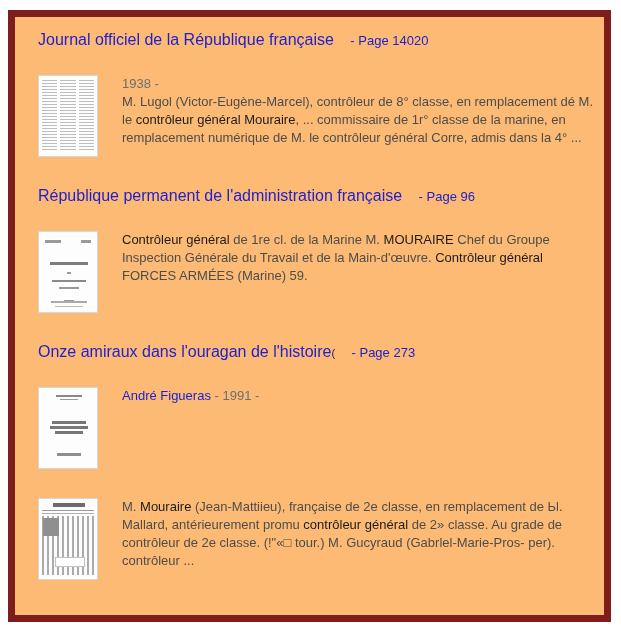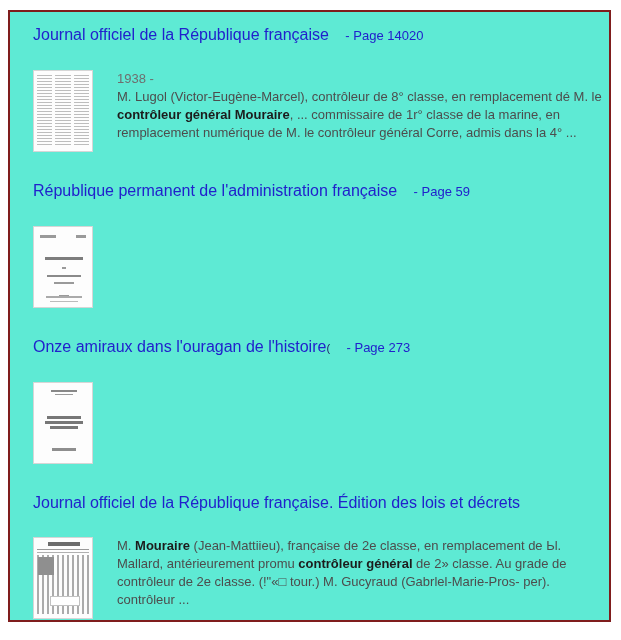--- a/index.html
+++ b/index.html
@@ -1,37 +1,37 @@
 <!DOCTYPE html>
 <html><head>
 <meta charset="utf-8">
 <style>
   * { margin:0; padding:0; box-sizing:border-box; }
   html,body { width:621px; height:640px; background:#ffffff; font-family:"Liberation Sans","DejaVu Sans",sans-serif; }
   .frame {
     position:absolute; left:8px; top:10px; width:603px; height:612px;
-    border:2px solid #7f1d1d; background:#5eead4;
+    border:7px solid #7f1d1d; background:#fdba74;
     padding:13px 6px 6px 23px; overflow:hidden;
   }
   .result { margin-bottom:29px; }
   .title-row { font-size:16px; line-height:20px; margin-bottom:24px; white-space:nowrap; }
   .title-link { color:#2121cc; text-decoration:none; cursor:pointer; }
   .title-suffix { color:#222266; font-size:11px; }
   .page-label { color:#2121cc; font-size:13px; margin-left:12px; }
   .body-row { display:flex; }
   .thumb {
     width:60px; height:82px; flex:none; background:#fdfdfd;
     border:1px solid #d6d6d6; position:relative; overflow:hidden;
     margin-right:24px; cursor:pointer;
   }
   .text-col { width:490px; font-size:13px; line-height:18px; color:#4d4d4d; }
   .byline { margin-bottom:0; }
   .byline a { color:#2121cc; text-decoration:none; cursor:pointer; }
   .byline .date { color:#6e6e6e; }
-  .snippet .b { font-weight:bold; color:#1c1c1c; }
+  .snippet .b { font-weight:normal; color:#1c1c1c; }
 
   
   .thumb-journal { display:flex; gap:3px; padding:4px 3px; }
   .thumb-journal .col { flex:1;
     background:repeating-linear-gradient(to bottom,#bdbdbd 0 1px,rgba(0,0,0,0) 1px 3px); }
   
   .tp-line { position:absolute; background:#9a9a9a; height:2px; }
   .tp-a { top:8px; left:6px; width:16px; height:3px; }
   .tp-b { top:8px; right:6px; width:10px; height:3px; }
   .tp-c { top:30px; left:11px; width:38px; height:3px; background:#7d7d7d; }
@@ -80,62 +80,63 @@
           <span class="date">1938 -</span>
         </div>
         <div class="snippet"><span>M. Lugol (Victor-Eugène-Marcel), contrôleur de 8° classe, en remplacement dé M. le </span><span class="b">contrôleur général Mouraire</span><span>, ... commissaire de 1r° classe de la marine, en remplacement numérique de M. le contrôleur général Corre, admis dans la 4° ...</span></div>
       </div>
     </div>
   </div>
 
   <div class="result">
     <div class="title-row">
       <a class="title-link">République permanent de l'administration française</a>
-      <span class="page-label">- Page 59</span>
+      <span class="page-label">- Page 96</span>
     </div>
     <div class="body-row">
       <div class="thumb">
         <div class="tp-line tp-a"></div>
         <div class="tp-line tp-b"></div>
         <div class="tp-line tp-c"></div>
         <div class="tp-line tp-d"></div>
         <div class="tp-line tp-e"></div>
         <div class="tp-line tp-f"></div>
         <div class="tp-line tp-g"></div>
         <div class="tp-line tp-h"></div>
         <div class="tp-line tp-i"></div>
       </div>
       <div class="text-col">
+        <div class="snippet"><span class="b">Contrôleur général</span><span> de 1re cl. de la Marine M. </span><span class="b">MOURAIRE</span><span> Chef du Groupe Inspection Générale du Travail et de la Main-d'œuvre. </span><span class="b">Contrôleur général</span><span> FORCES ARMÉES (Marine) 59.</span></div>
       </div>
     </div>
   </div>
 
   <div class="result">
     <div class="title-row">
       <a class="title-link">Onze amiraux dans l'ouragan de l'histoire</a><span class="title-suffix">(</span>
       <span class="page-label">- Page 273</span>
     </div>
     <div class="body-row">
       <div class="thumb">
         <div class="cv-line cv-a"></div>
         <div class="cv-line cv-b"></div>
         <div class="cv-line cv-c"></div>
         <div class="cv-line cv-d"></div>
         <div class="cv-line cv-e"></div>
         <div class="cv-line cv-f"></div>
       </div>
       <div class="text-col">
+        <div class="byline">
+          <a>André Figueras</a><span class="date"> - 1991 - </span>
+        </div>
       </div>
     </div>
   </div>
 
   <div class="result">
-    <div class="title-row">
-      <a class="title-link">Journal officiel de la République française. Édition des lois et décrets</a>
-    </div>
     <div class="body-row">
       <div class="thumb">
         <div class="an-head"></div>
         <div class="an-rule"></div>
         <div class="an-rule2"></div>
         <div class="an-stripes"></div>
         <div class="an-blk"></div>
         <div class="an-white"></div>
       </div>
       <div class="text-col">

